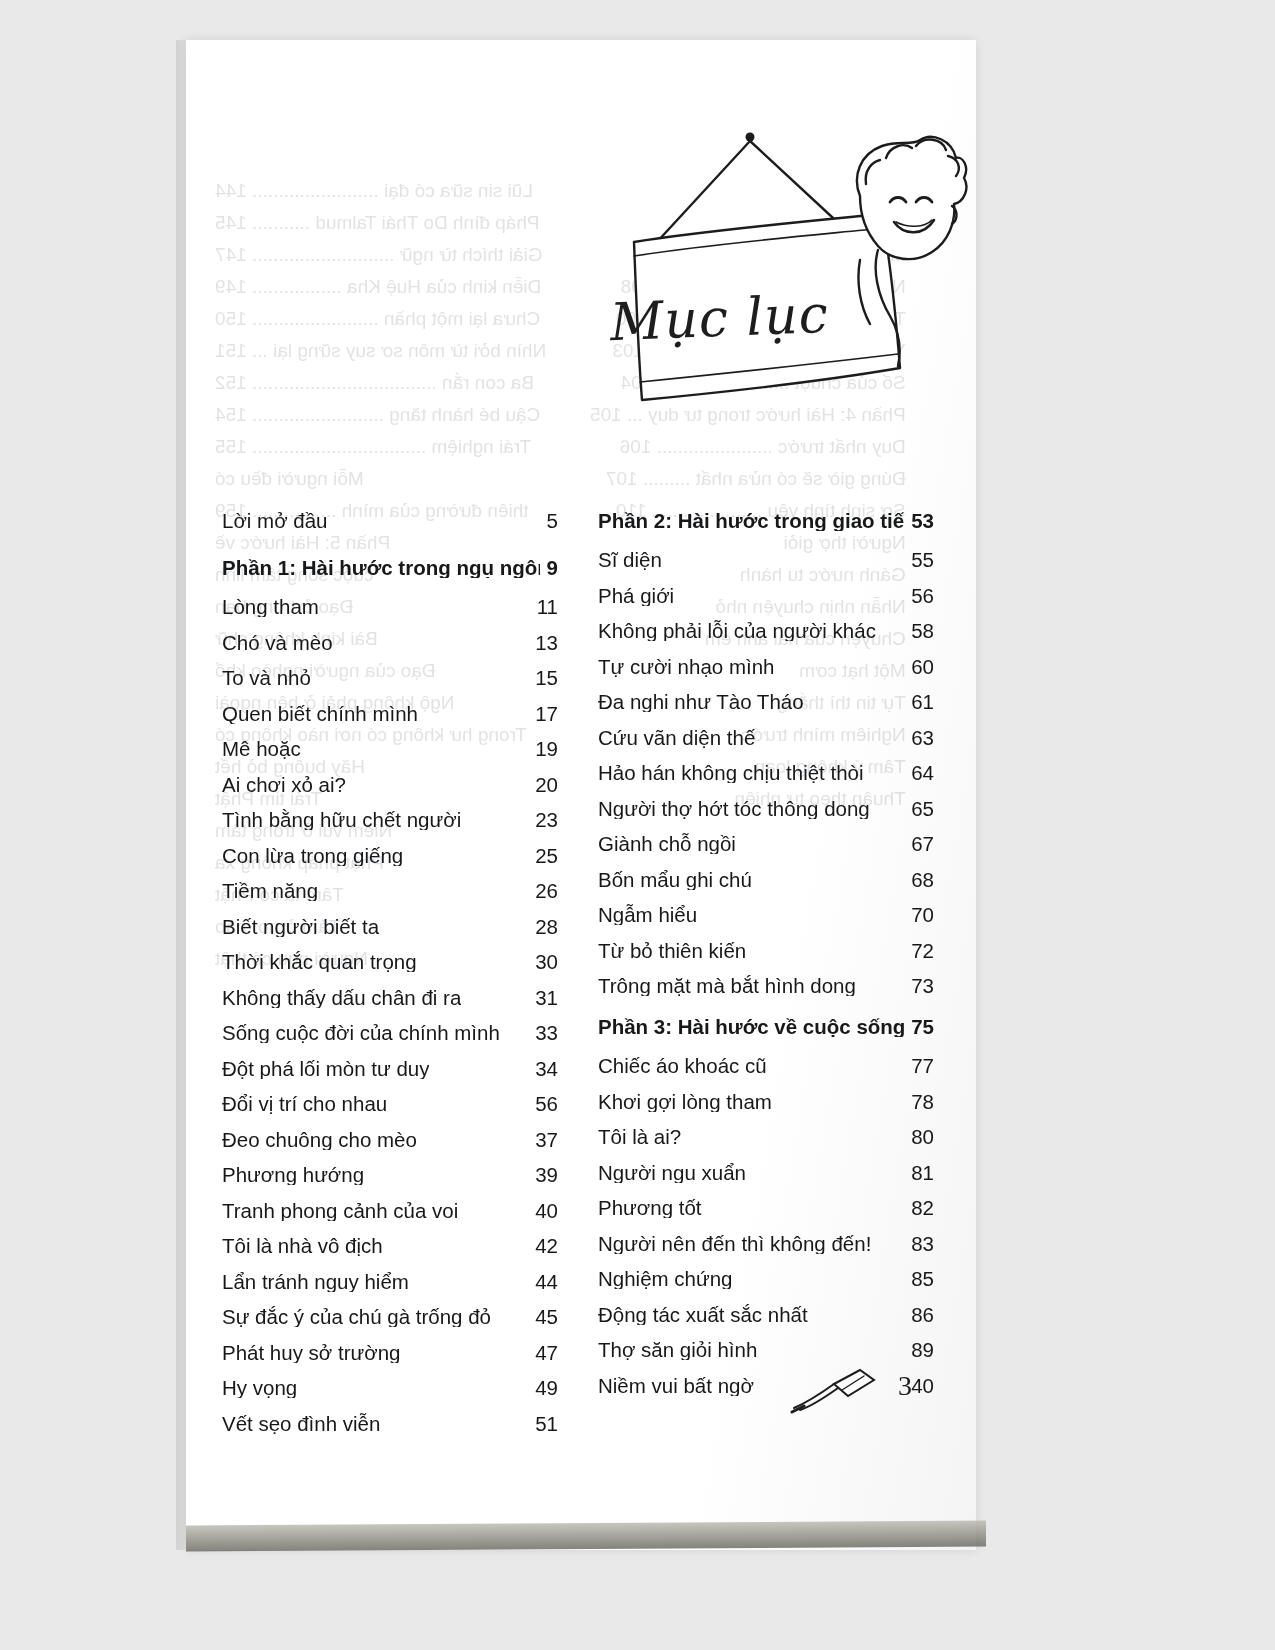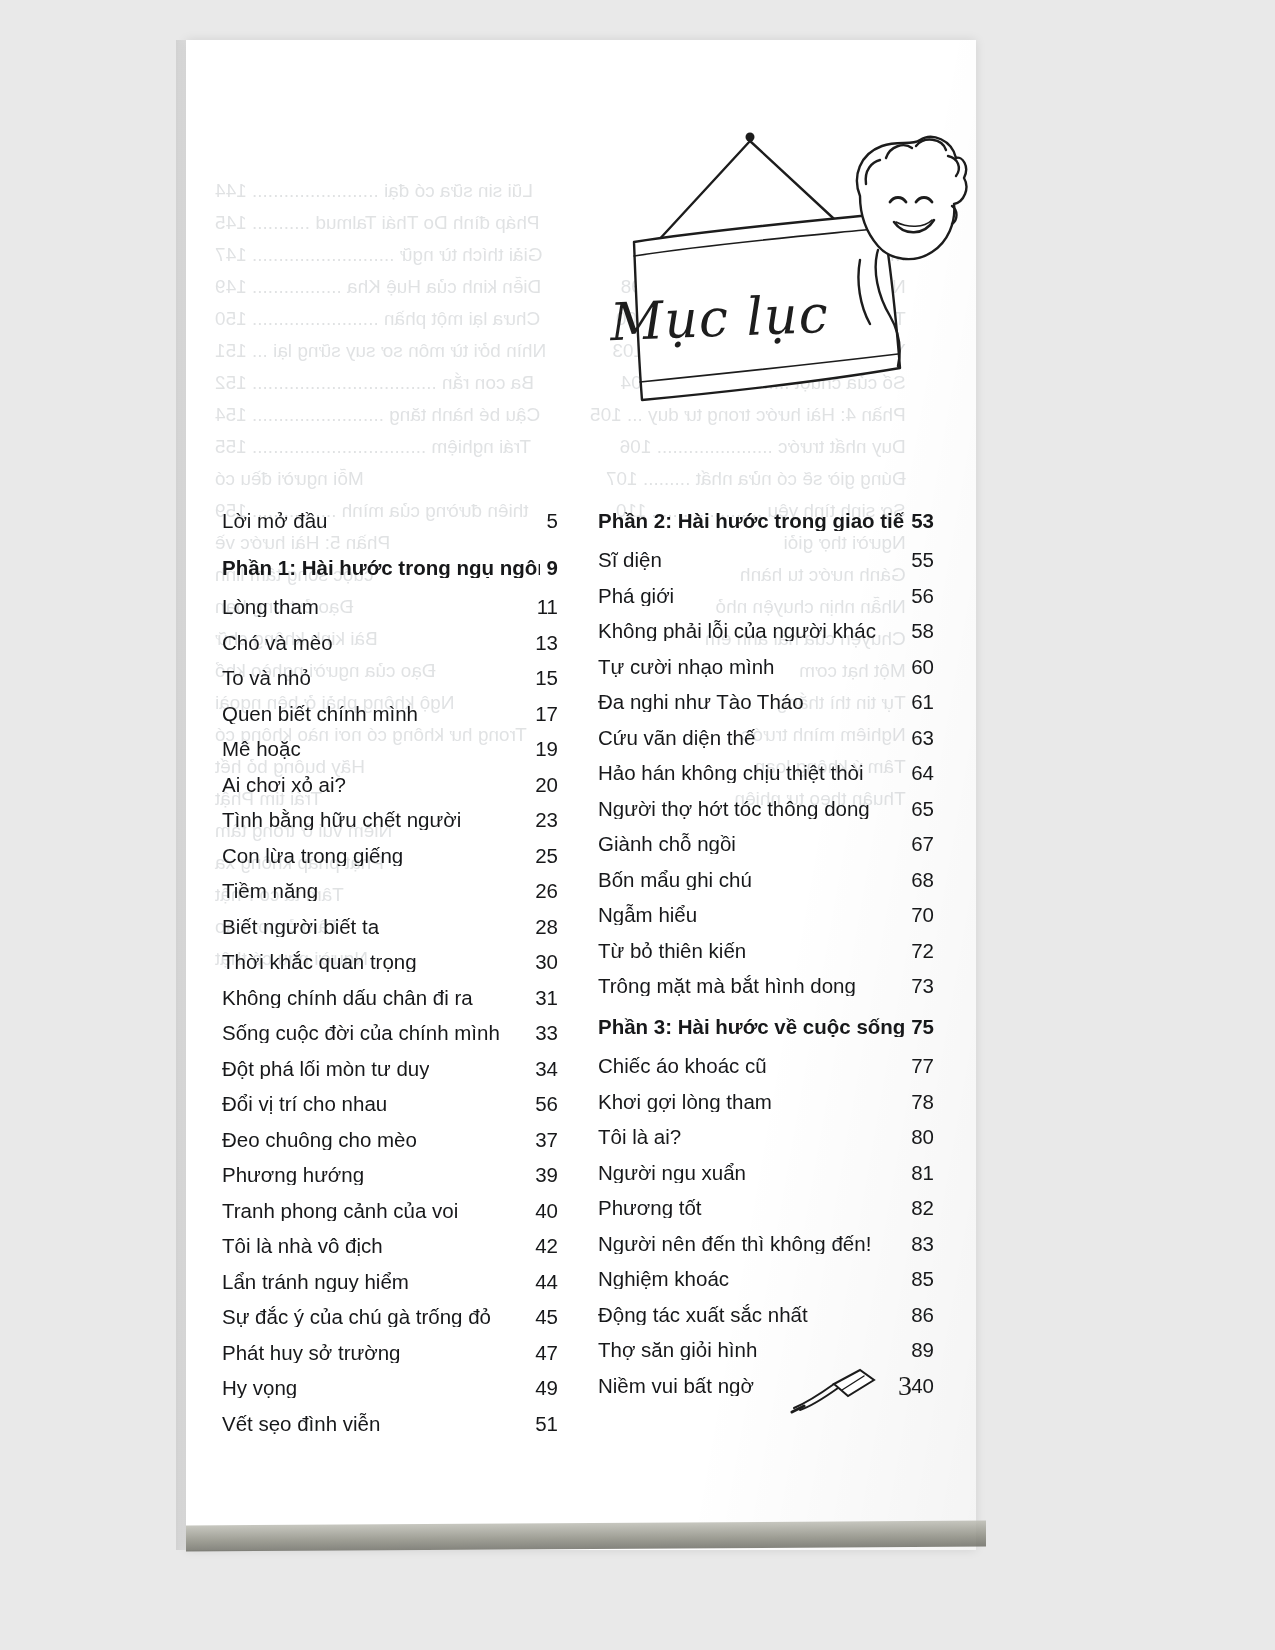--- a/index.html
+++ b/index.html
@@ -309,21 +309,21 @@
         <span class="t">Biết người biết ta</span>
         <span class="dots"></span>
         <span class="p">28</span>
       </div>
       <div class="entry">
         <span class="t">Thời khắc quan trọng</span>
         <span class="dots"></span>
         <span class="p">30</span>
       </div>
       <div class="entry">
-        <span class="t">Không chính dấu chân đi ra</span>
+        <span class="t">Không thấy dấu chân đi ra</span>
         <span class="dots"></span>
         <span class="p">31</span>
       </div>
       <div class="entry">
         <span class="t">Sống cuộc đời của chính mình</span>
         <span class="dots"></span>
         <span class="p">33</span>
       </div>
       <div class="entry">
         <span class="t">Đột phá lối mòn tư duy</span>
@@ -481,21 +481,21 @@
         <span class="t">Phương tốt</span>
         <span class="dots"></span>
         <span class="p">82</span>
       </div>
       <div class="entry">
         <span class="t">Người nên đến thì không đến!</span>
         <span class="dots"></span>
         <span class="p">83</span>
       </div>
       <div class="entry">
-        <span class="t">Nghiệm khoác</span>
+        <span class="t">Nghiệm chứng</span>
         <span class="dots"></span>
         <span class="p">85</span>
       </div>
       <div class="entry">
         <span class="t">Động tác xuất sắc nhất</span>
         <span class="dots"></span>
         <span class="p">86</span>
       </div>
       <div class="entry">
         <span class="t">Thợ săn giỏi hình</span>

